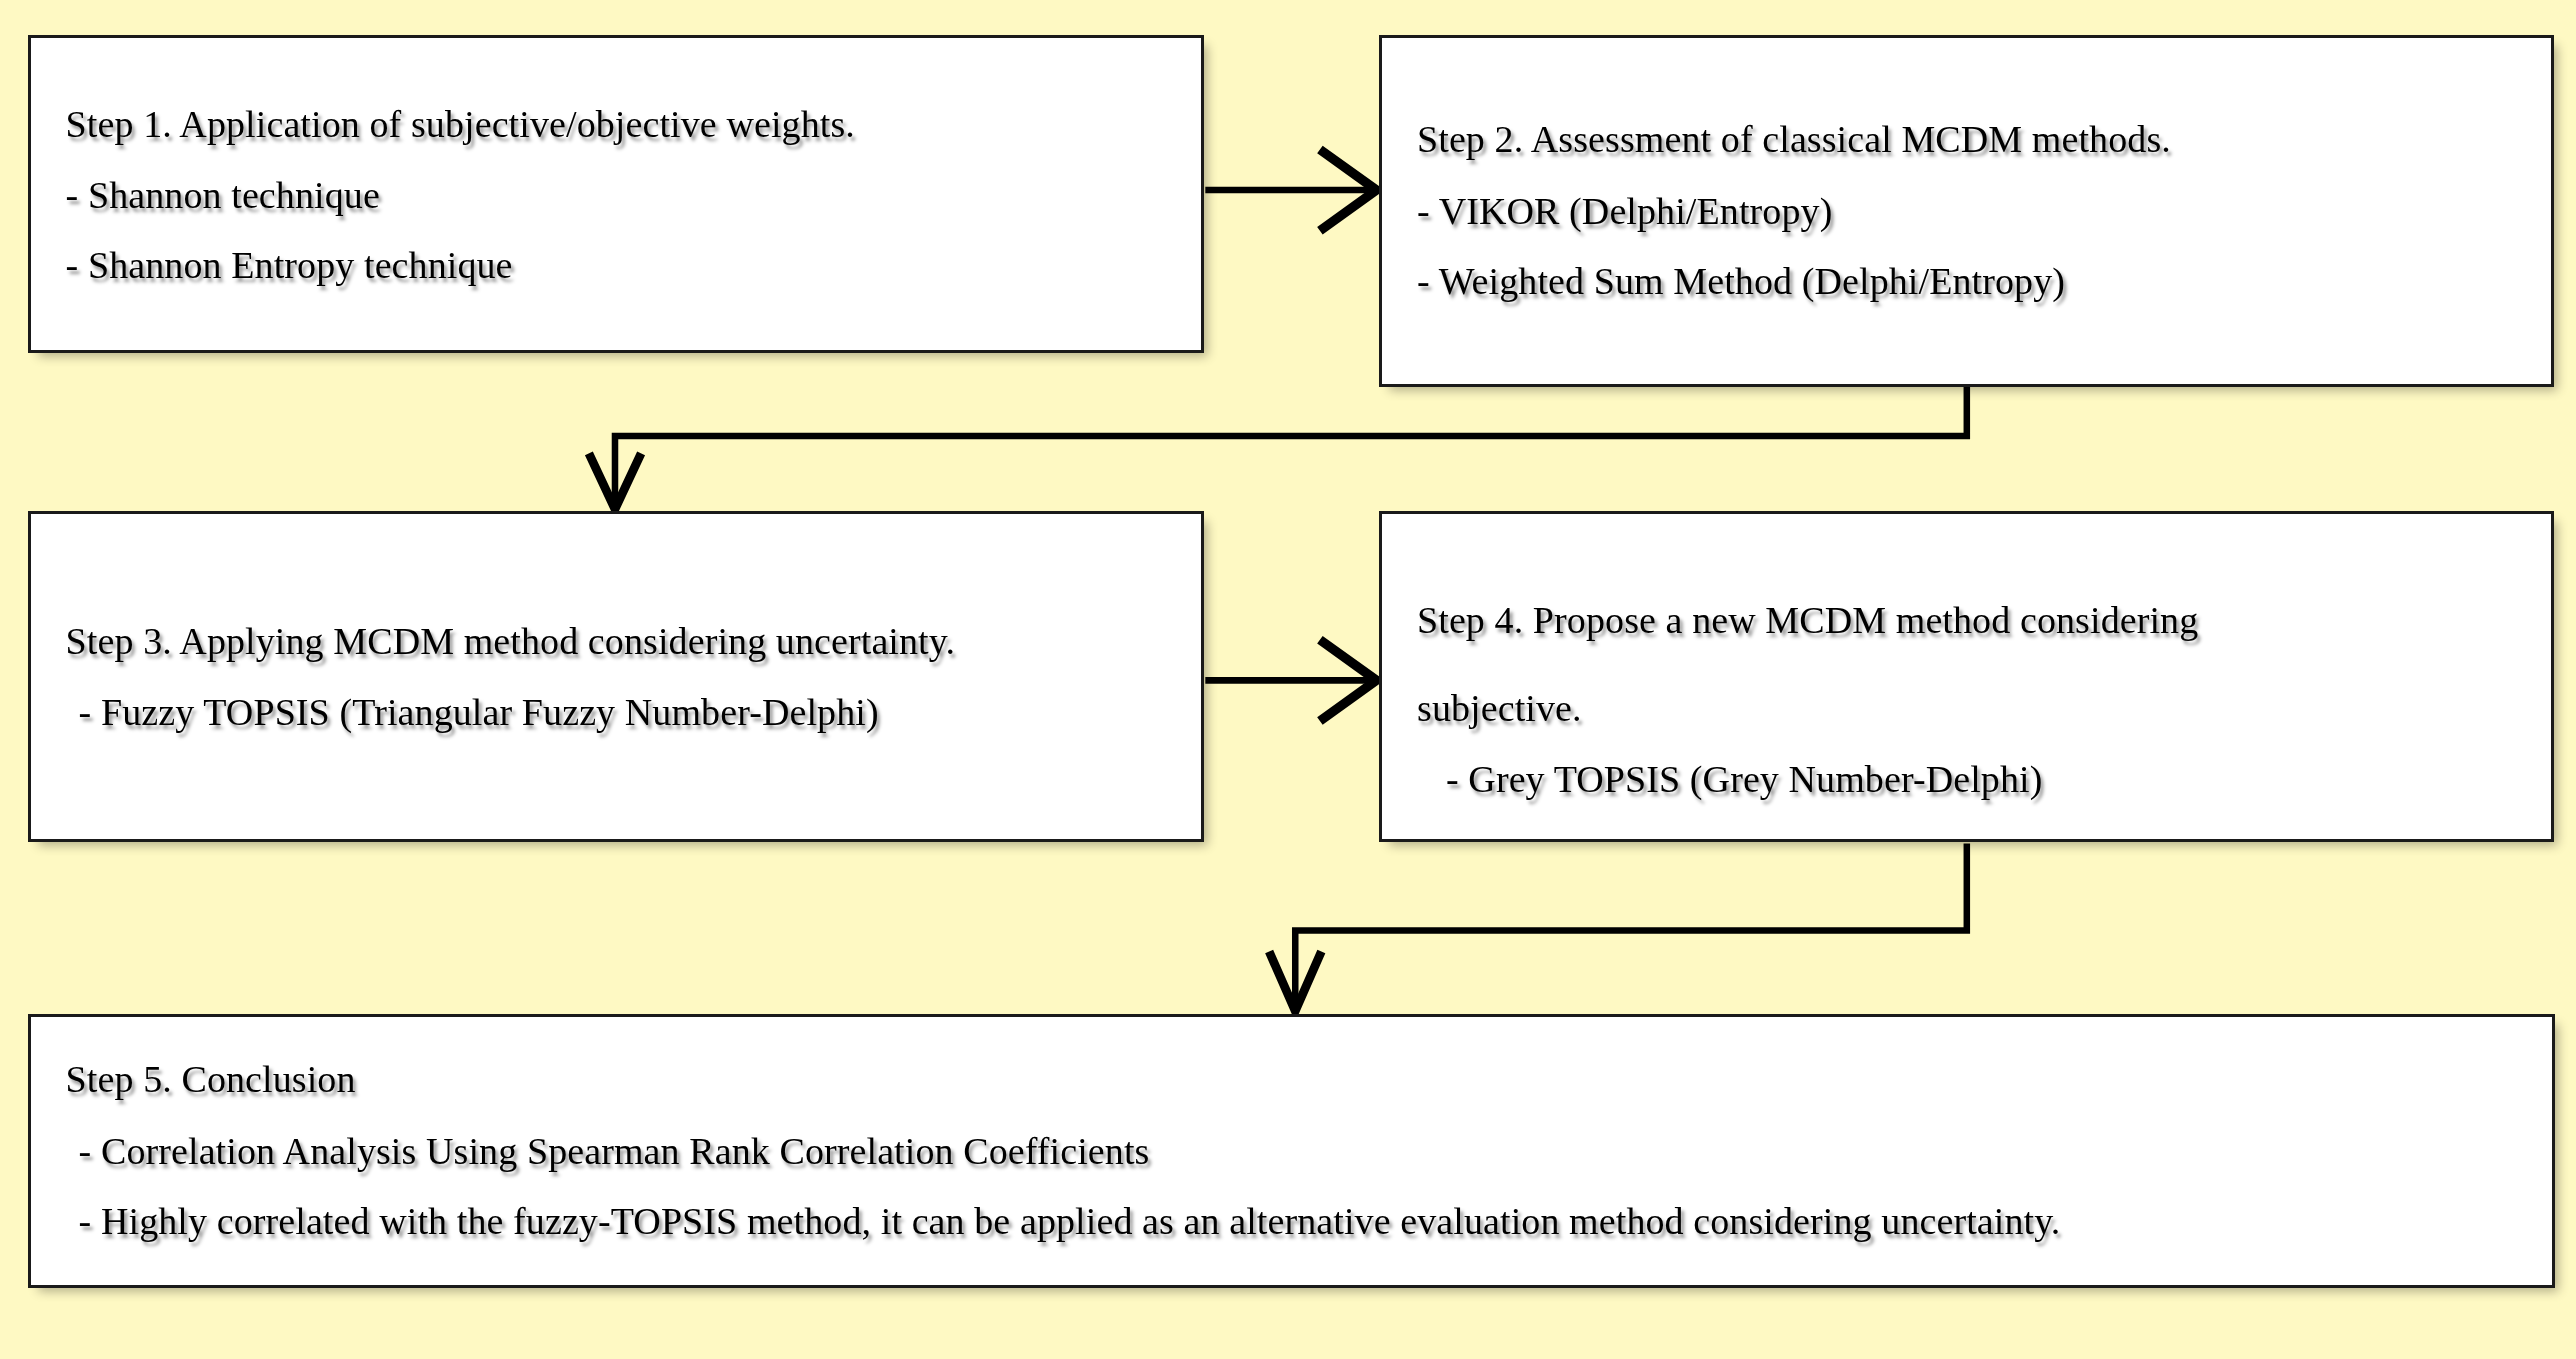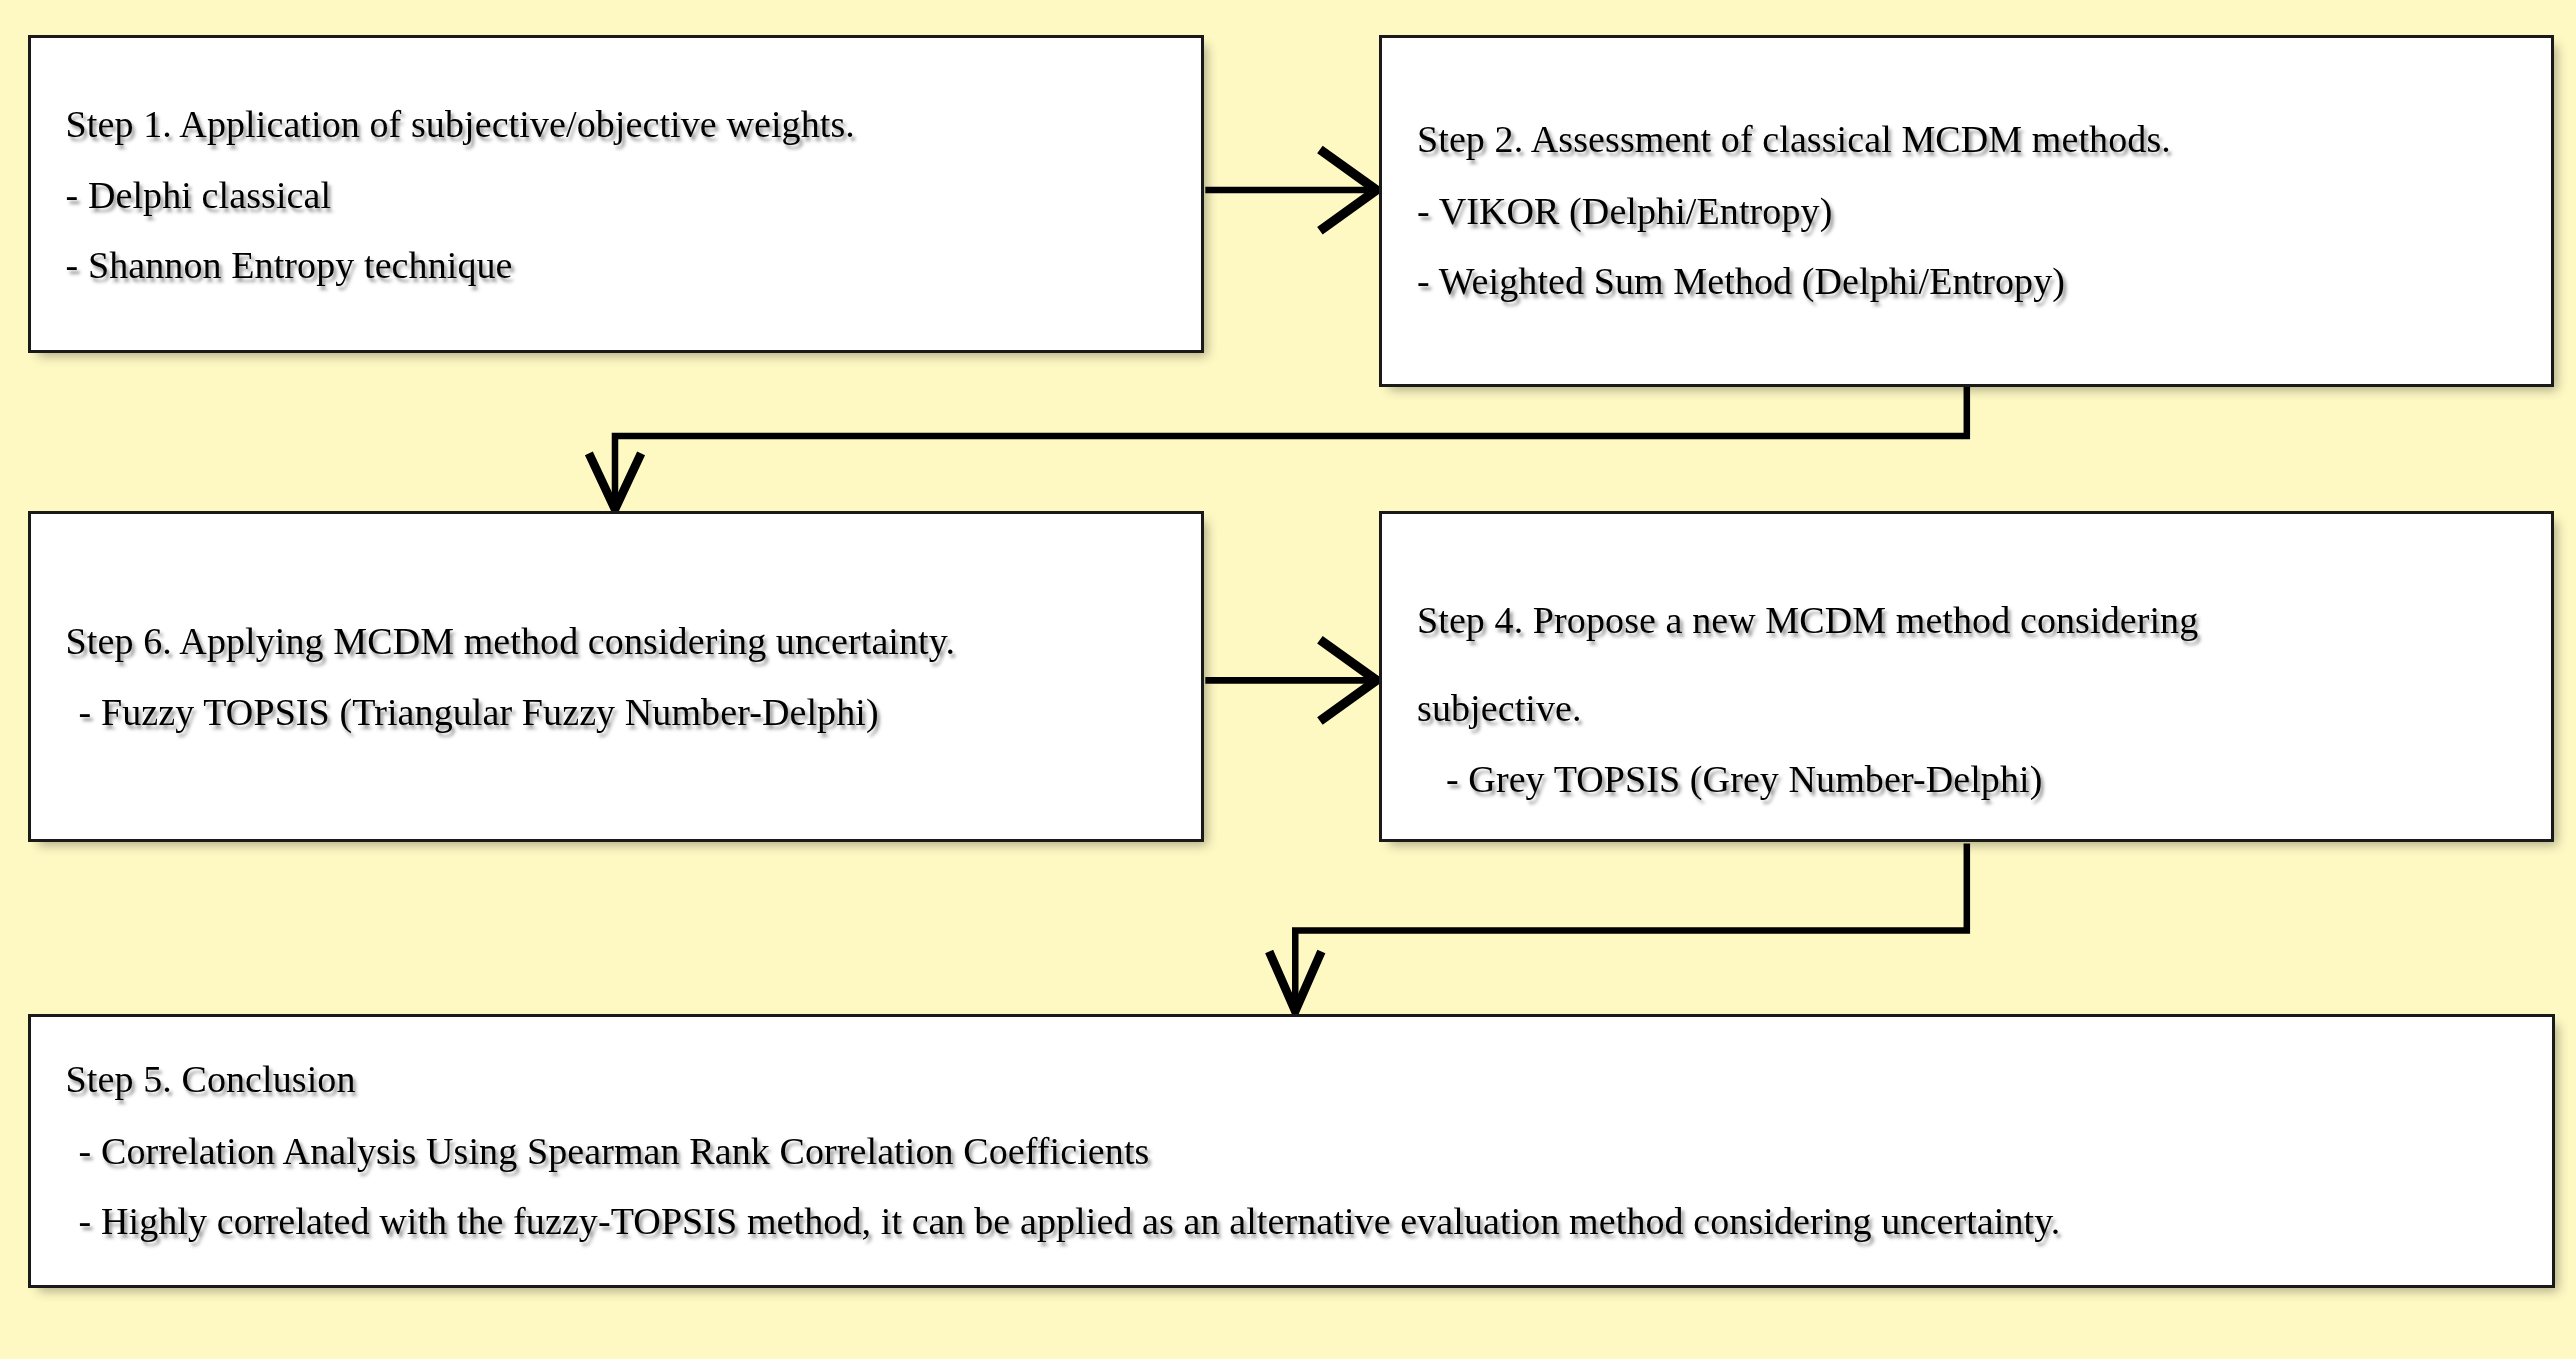--- a/index.html
+++ b/index.html
@@ -93,36 +93,36 @@
 
     <g>
       <polyline points="2712,1163 2712,1283 1786,1283 1786,1384" fill="none" stroke="#000000" stroke-width="9" stroke-linejoin="miter" stroke-linecap="butt"></polyline>
       <polyline points="1750,1312 1786,1394 1822,1312" fill="none" stroke="#000000" stroke-width="12" stroke-linejoin="miter" stroke-linecap="butt"></polyline>
     </g>
   </svg>
 
   <div class="step-box" id="box-step1">
     <div class="inner">
       <div class="line head">Step 1. Application of subjective/objective weights.</div>
-      <div class="line bullet">- Delphi classical</div>
+      <div class="line bullet">- Shannon technique</div>
       <div class="line bullet">- Shannon Entropy technique</div>
     </div>
   </div>
 
   <div class="step-box" id="box-step2">
     <div class="inner">
       <div class="line head">Step 2. Assessment of classical MCDM methods.</div>
       <div class="line bullet">- VIKOR (Delphi/Entropy)</div>
       <div class="line bullet">- Weighted Sum Method (Delphi/Entropy)</div>
     </div>
   </div>
 
   <div class="step-box" id="box-step3">
     <div class="inner">
-      <div class="line head">Step 6. Applying  MCDM method considering uncertainty.</div>
+      <div class="line head">Step 3. Applying  MCDM method considering uncertainty.</div>
       <div class="line bullet indent1">- Fuzzy TOPSIS  (Triangular Fuzzy Number-Delphi)</div>
     </div>
   </div>
 
   <div class="step-box" id="box-step4">
     <div class="inner">
       <div class="line wrapline">Step 4. Propose a new MCDM method considering</div>
       <div class="line wrapline">subjective.</div>
       <div class="line bullet indent2">- Grey TOPSIS  (Grey Number-Delphi)</div>
     </div>

